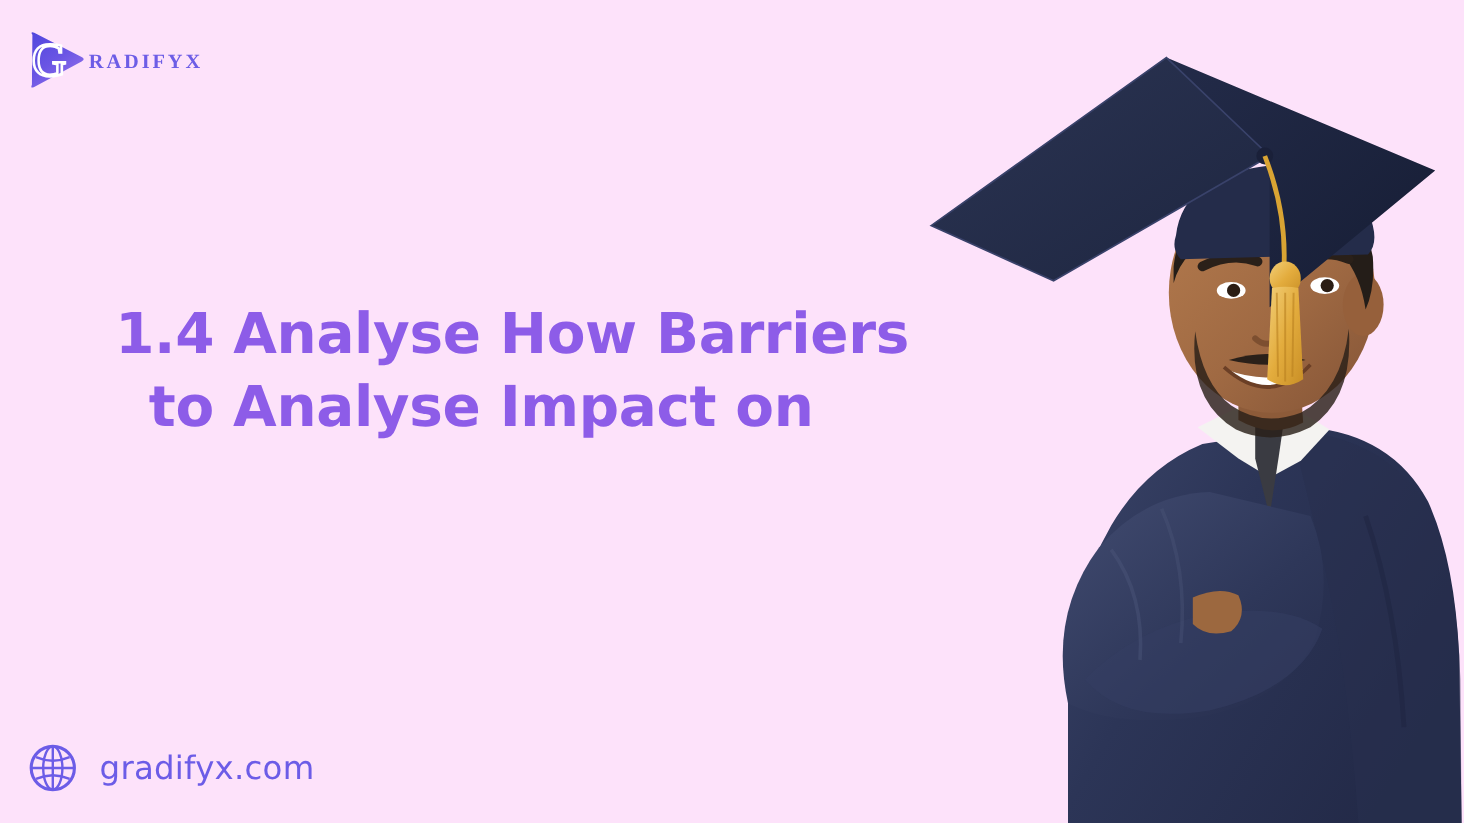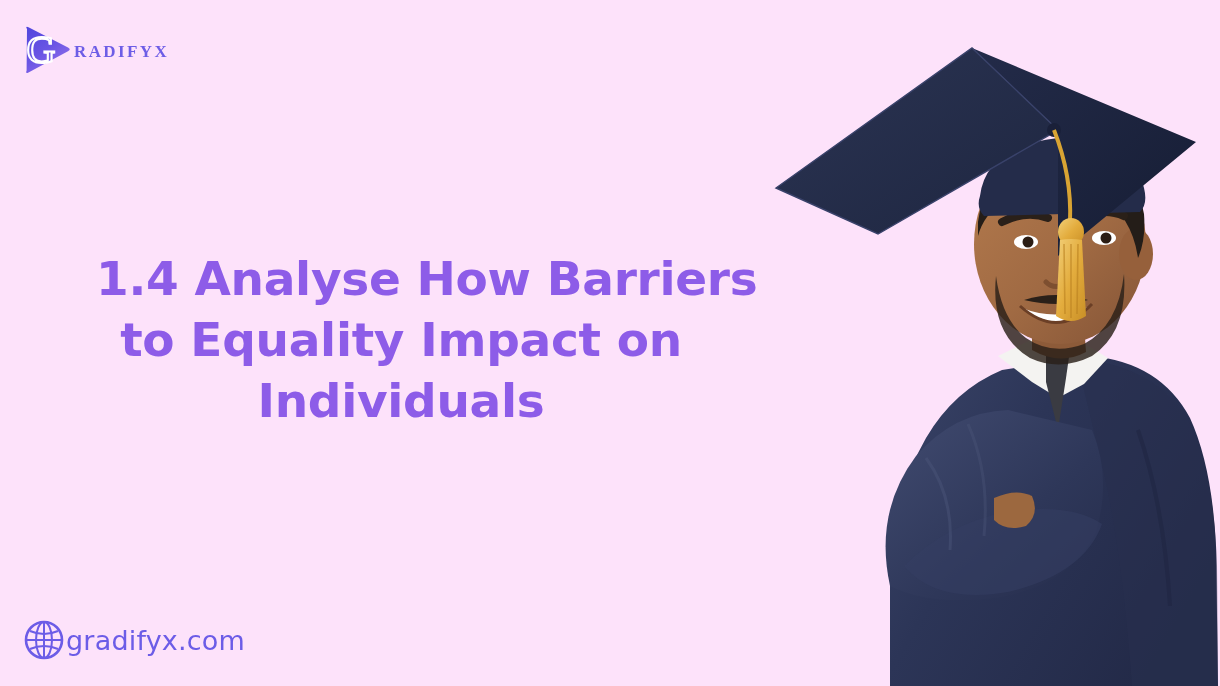--- a/index.html
+++ b/index.html
@@ -69,21 +69,21 @@
     white-space: nowrap;
   }
 
   
   .footer {
     position: absolute;
     left: 22px;
     bottom: 24px;
     display: flex;
     align-items: center;
-    gap: 0;
+    gap: 17px;
   }
   .globe-icon {
     width: 44px;
     height: 44px;
     flex: 0 0 auto;
   }
   .globe-icon svg { display: block; }
   .footer-url {
     font-family: "DejaVu Sans", sans-serif;
     font-size: 27px;
@@ -120,22 +120,21 @@
         </defs>
         <path d="M9 7 Q7 4 10.5 5.2 L50 25.5 Q53.5 27.3 50 29.2 L10.5 50.4 Q7 52.2 8.6 48.6 Z" fill="url(#markGrad)"></path>
         <text x="23" y="41" text-anchor="middle" font-family="'Liberation Serif', serif" font-size="40" fill="none" stroke="#ffffff" stroke-width="2.1">G</text>
       </svg>
     </div>
     <div class="brand-word">RADIFYX</div>
   </div>
 
   <div class="title-block">
     <div class="title-line">1.4 Analyse How Barriers</div>
-    <div class="title-line">to Equality Impact on</div>
-    <div class="title-line">Individuals</div>
+    <div class="title-line">to Analyse Impact on</div>
   </div>
 
   <div class="photo">
     <svg viewBox="0 0 480 660" width="480" height="660" aria-hidden="true">
       <defs>
         <linearGradient id="gownG" x1="0%" y1="0%" x2="100%" y2="60%">
           <stop offset="0%" stop-color="#3a4468"></stop>
           <stop offset="42%" stop-color="#2c3557"></stop>
           <stop offset="100%" stop-color="#232a48"></stop>
         </linearGradient>

